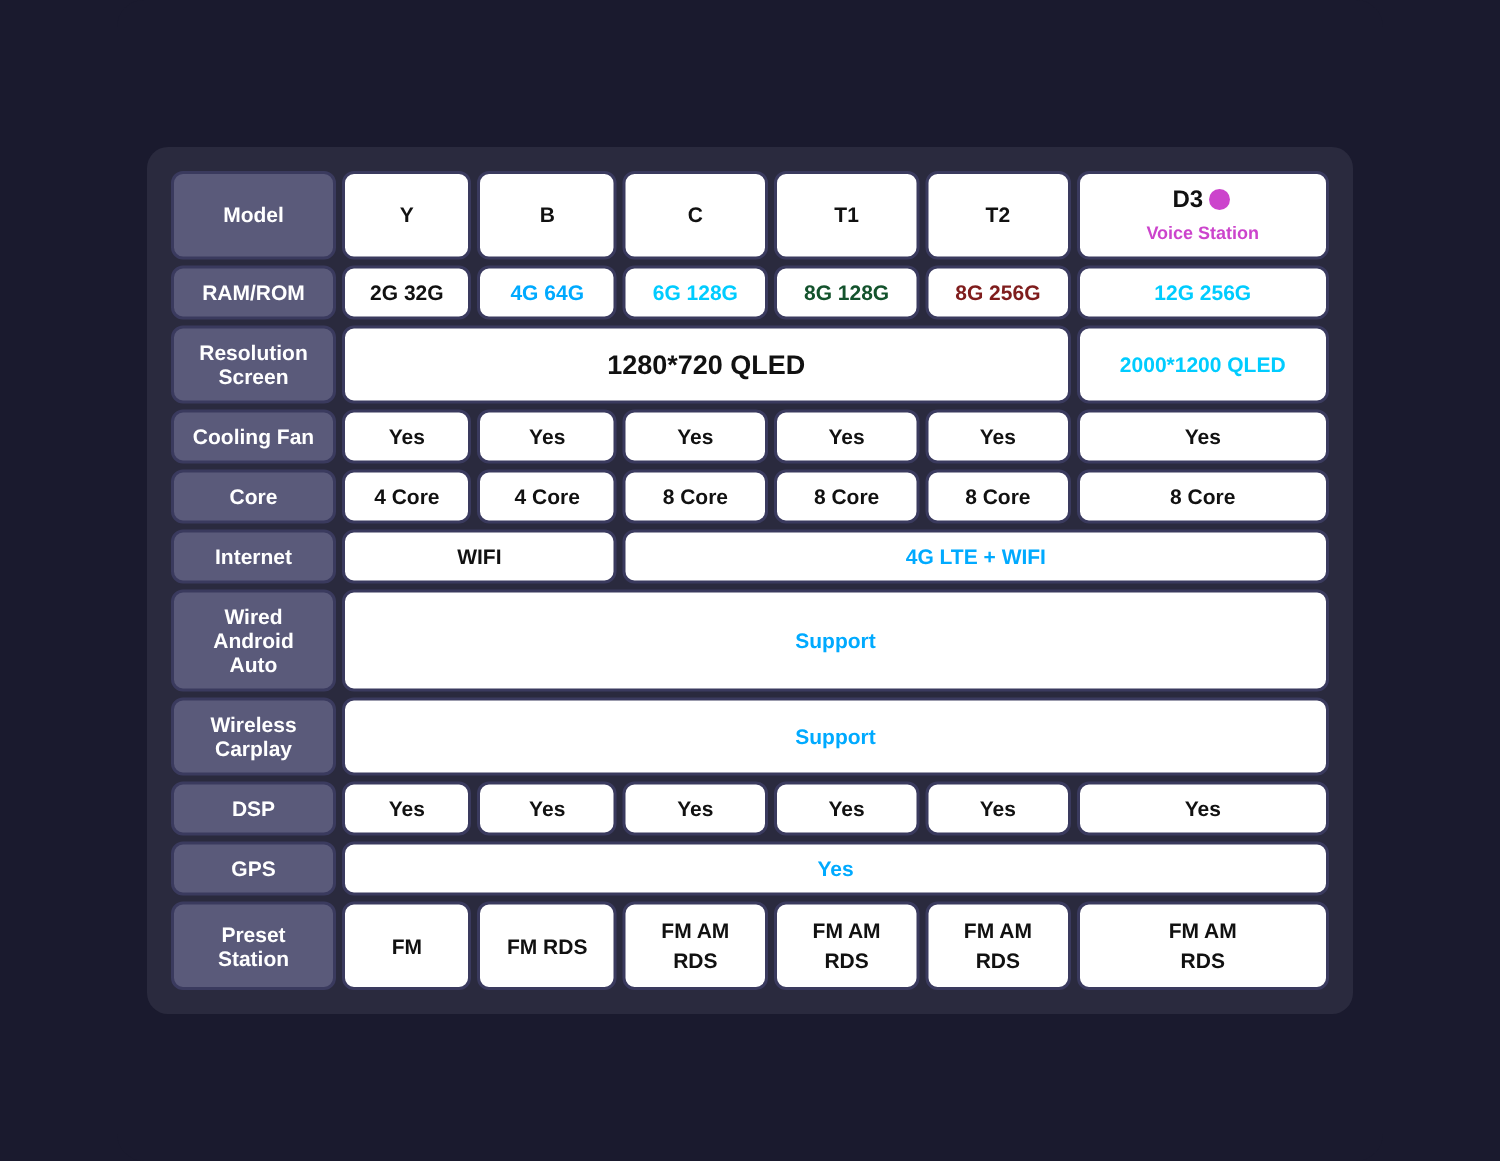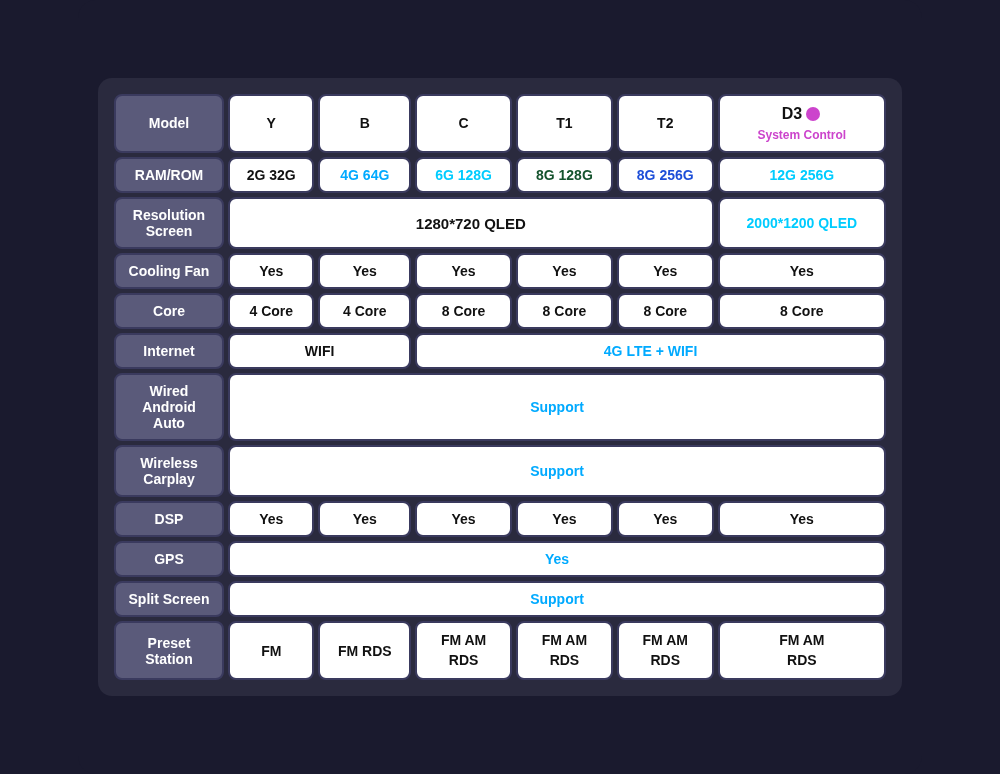--- a/index.html
+++ b/index.html
@@ -83,21 +83,21 @@
       width: 14px;
       height: 14px;
       background: #cc44cc;
       border-radius: 50%;
       vertical-align: middle;
       margin-right: 2px;
       position: relative;
       top: -1px;
     }
     .res-span {
-      font-size: 15px;
+      font-size: 18px;
       margin-top: 16px;
     }
     .res-cyan {
       color: #00ccff !important;
       font-size: 14px;
     }
   </style>
 </head>
 <body>
 
@@ -110,32 +110,32 @@
           <td class="header-cell">Model</td>
           <td>Y</td>
           <td>B</td>
           <td>C</td>
           <td>T1</td>
           <td>T2</td>
           <td>
             <div class="d3-model">
               <span class="d3-main">D3</span>
               <span class="d3-icon"></span><br>
-              <span class="d3-voice">System Control</span>
+              <span class="d3-voice">Voice Station</span>
             </div>
           </td>
         </tr>
 
         <tr>
           <td class="header-cell">RAM/ROM</td>
           <td style="color:#111;">2G 32G</td>
           <td class="blue-text">4G 64G</td>
           <td class="cyan-text">6G 128G</td>
           <td style="color:#14532d;">8G 128G</td>
-          <td style="color:#1d4ed8;">8G 256G</td>
+          <td style="color:#7f1d1d;">8G 256G</td>
           <td class="cyan-text">12G 256G</td>
         </tr>
 
         <tr>
           <td class="header-cell" style="white-space:pre-line;">Resolution
 Screen</td>
           <td colspan="5">
             <span class="res-span">1280*720 QLED</span>
           </td>
           <td class="res-cyan">2000*1200 QLED</td>
@@ -188,24 +188,20 @@
           <td>Yes</td>
           <td>Yes</td>
           <td>Yes</td>
         </tr>
 
         <tr>
           <td class="header-cell">GPS</td>
           <td colspan="6" class="support-text">Yes</td>
         </tr>
 
-        <tr>
-          <td class="header-cell">Split Screen</td>
-          <td colspan="6" class="support-text">Support</td>
-        </tr>
 
         <tr>
           <td class="header-cell">Preset Station</td>
           <td>FM</td>
           <td>FM RDS</td>
           <td style="white-space:pre-line; line-height:1.4;">FM AM
 RDS</td>
           <td style="white-space:pre-line; line-height:1.4;">FM AM
 RDS</td>
           <td style="white-space:pre-line; line-height:1.4;">FM AM

